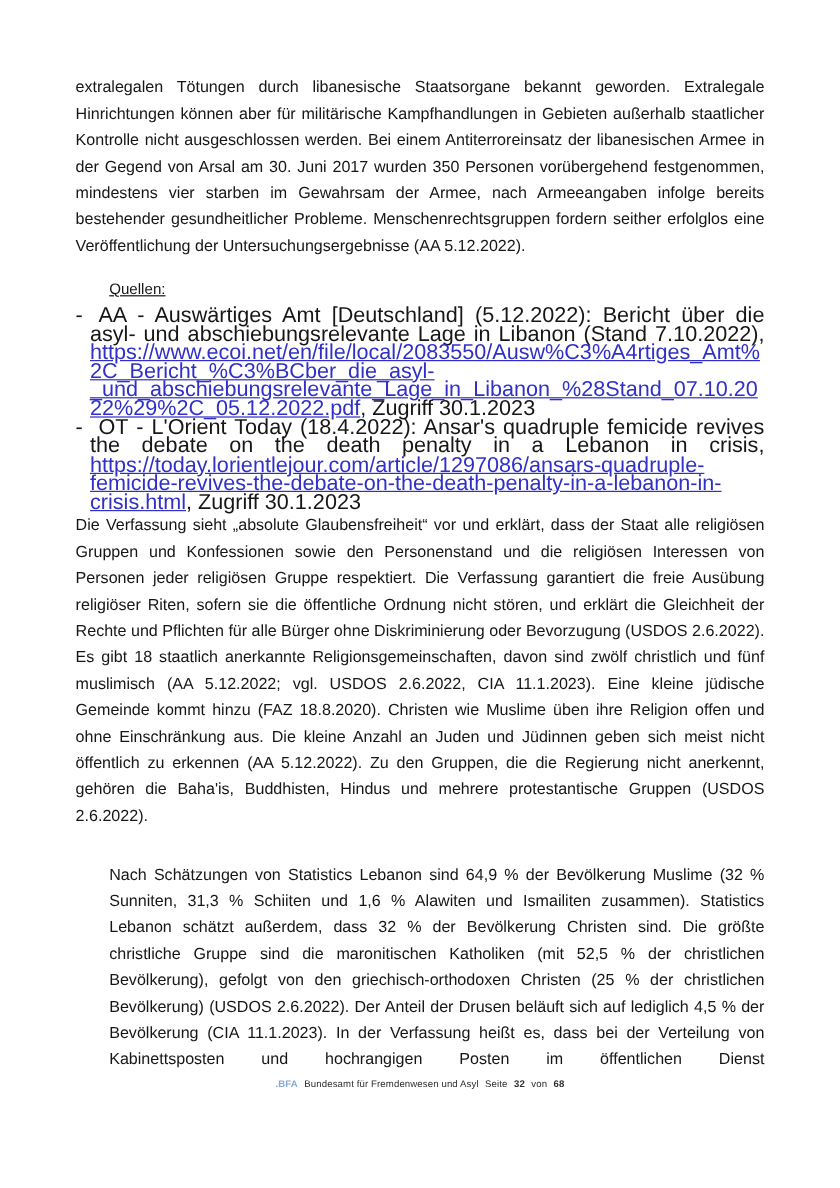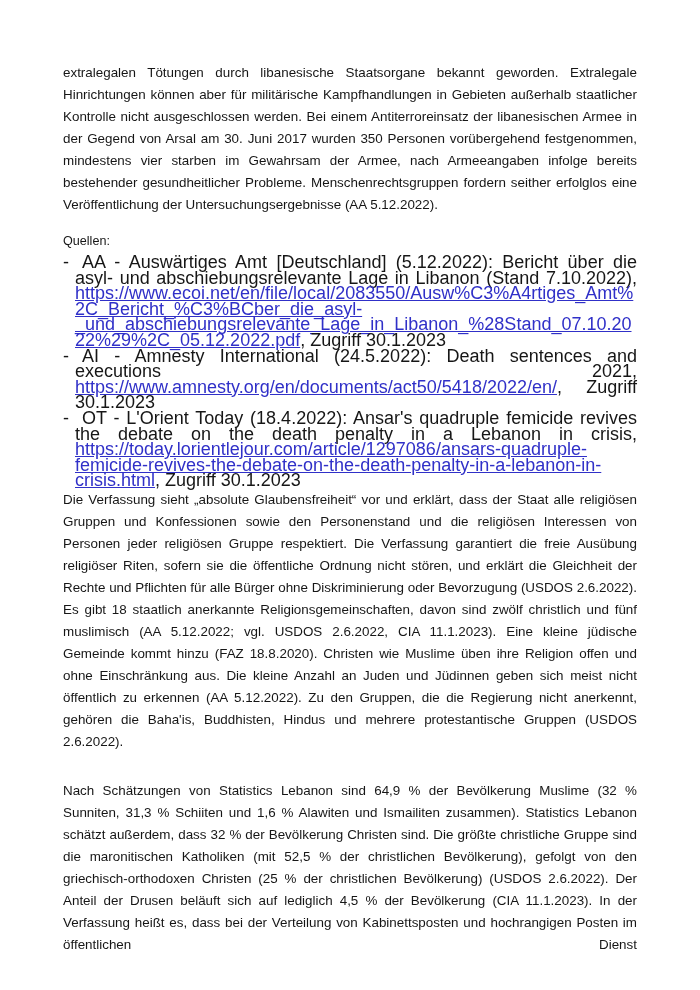--- a/index.html
+++ b/index.html
@@ -26,21 +26,23 @@
     font-size:13.4px;
     line-height:22px;
     text-align:justify;
     color:var(--body_text_color);
     margin:0;
   }
   .justify-last{text-align-last:justify;}
   .sources-label{
     font-size:12.6px;
     line-height:20px;
+    text-decoration:underline;
     margin-top:15px;
+    margin-left:28px;
   }
   .sources-list{
     margin-top:4px;
     font-size:18px;
     line-height:15.6px;
   }
   .src-item{
     text-align:justify;
     padding-left:12px;
     text-indent:-12px;
@@ -57,21 +59,21 @@
     overflow-wrap:anywhere;
     cursor:pointer;
   }
   .section-heading{
     margin:17px 0 23px 0;
     font-size:14.2px;
     font-weight:bold;
     color:var(--heading_color);
   }
   .section-heading .h-num{margin-right:11px;}
-  .para-gap{margin-top:27px;}
+  .para-gap{margin-top:27px;margin-left:28px;}
   .footer{
     position:absolute;
     left:0;right:0;top:899px;
     text-align:center;
     font-size:8px;
     color:#2e2e2e;
     letter-spacing:0.1px;
   }
   .footer span + span{margin-left:3px;}
   .footer .brand{color:var(--footer_brand_color);font-weight:bold;}
@@ -82,24 +84,31 @@
 
 <div class="page">
   <div class="content">
 
     <p class="para">extralegalen Tötungen durch libanesische Staatsorgane bekannt geworden. Extralegale Hinrichtungen können aber für militärische Kampfhandlungen in Gebieten außerhalb staatlicher Kontrolle nicht ausgeschlossen werden. Bei einem Antiterroreinsatz der libanesischen Armee in der Gegend von Arsal am 30. Juni 2017 wurden 350 Personen vorübergehend festgenommen, mindestens vier starben im Gewahrsam der Armee, nach Armeeangaben infolge bereits bestehender gesundheitlicher Probleme. Menschenrechtsgruppen fordern seither erfolglos eine Veröffentlichung der Untersuchungsergebnisse (AA 5.12.2022).</p>
 
     <div class="sources-label">Quellen:</div>
 
     <div class="sources-list">
         <div class="src-item"><span class="src-dash">-</span><span>AA - Auswärtiges Amt [Deutschland] (5.12.2022): Bericht über die asyl- und abschiebungsrelevante Lage in Libanon (Stand 7.10.2022), </span><a class="lnk" href="#">https://www.ecoi.net/en/file/local/2083550/Ausw%C3%A4rtiges_Amt%2C_Bericht_%C3%BCber_die_asyl-_und_abschiebungsrelevante_Lage_in_Libanon_%28Stand_07.10.2022%29%2C_05.12.2022.pdf</a><span>, Zugriff 30.1.2023</span></div>
-        <div class="src-item"><span class="src-dash">-</span><span>AI - Amnesty International (24.5.2022): Death sentences and executions 2021, </span><a class="lnk" href="#">https://www.amnesty.org/en/documents/act50/5418/2022/en/</a><span>, Zugriff 30.1.2023</span></div>
         <div class="src-item"><span class="src-dash">-</span><span>OT - L'Orient Today (18.4.2022): Ansar's quadruple femicide revives the debate on the death penalty in a Lebanon in crisis, </span><a class="lnk" href="#">https://today.lorientlejour.com/article/1297086/ansars-quadruple-femicide-revives-the-debate-on-the-death-penalty-in-a-lebanon-in-crisis.html</a><span>, Zugriff 30.1.2023</span></div>
       </div>
 
 
     <p class="para">Die Verfassung sieht „absolute Glaubensfreiheit“ vor und erklärt, dass der Staat alle religiösen Gruppen und Konfessionen sowie den Personenstand und die religiösen Interessen von Personen jeder religiösen Gruppe respektiert. Die Verfassung garantiert die freie Ausübung religiöser Riten, sofern sie die öffentliche Ordnung nicht stören, und erklärt die Gleichheit der Rechte und Pflichten für alle Bürger ohne Diskriminierung oder Bevorzugung (USDOS 2.6.2022). Es gibt 18 staatlich anerkannte Religionsgemeinschaften, davon sind zwölf christlich und fünf muslimisch (AA 5.12.2022; vgl. USDOS 2.6.2022, CIA 11.1.2023). Eine kleine jüdische Gemeinde kommt hinzu (FAZ 18.8.2020). Christen wie Muslime üben ihre Religion offen und ohne Einschränkung aus. Die kleine Anzahl an Juden und Jüdinnen geben sich meist nicht öffentlich zu erkennen (AA 5.12.2022). Zu den Gruppen, die die Regierung nicht anerkennt, gehören die Baha'is, Buddhisten, Hindus und mehrere protestantische Gruppen (USDOS 2.6.2022).</p>
 
     <p class="para para-gap justify-last">Nach Schätzungen von Statistics Lebanon sind 64,9 % der Bevölkerung Muslime (32 % Sunniten, 31,3 % Schiiten und 1,6 % Alawiten und Ismailiten zusammen). Statistics Lebanon schätzt außerdem, dass 32 % der Bevölkerung Christen sind. Die größte christliche Gruppe sind die maronitischen Katholiken (mit 52,5 % der christlichen Bevölkerung), gefolgt von den griechisch-orthodoxen Christen (25 % der christlichen Bevölkerung) (USDOS 2.6.2022). Der Anteil der Drusen beläuft sich auf lediglich 4,5 % der Bevölkerung (CIA 11.1.2023). In der Verfassung heißt es, dass bei der Verteilung von Kabinettsposten und hochrangigen Posten im öffentlichen Dienst</p>
 
   </div>
 
+  <div class="footer">
+    <span class="brand">.BFA</span>
+    <span>Bundesamt für Fremdenwesen und Asyl</span>
+    <span>Seite</span>
+    <span class="bold">32</span>
+    <span>von</span>
+    <span class="bold">68</span>
+  </div>
 </div>
 
 </body></html>

